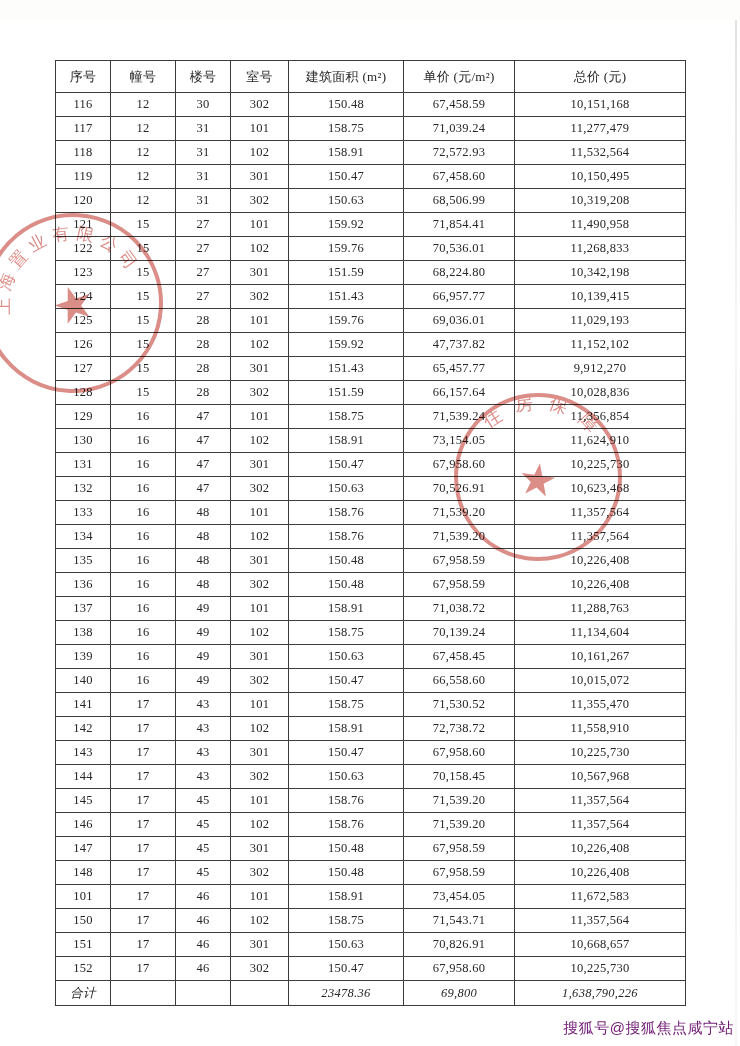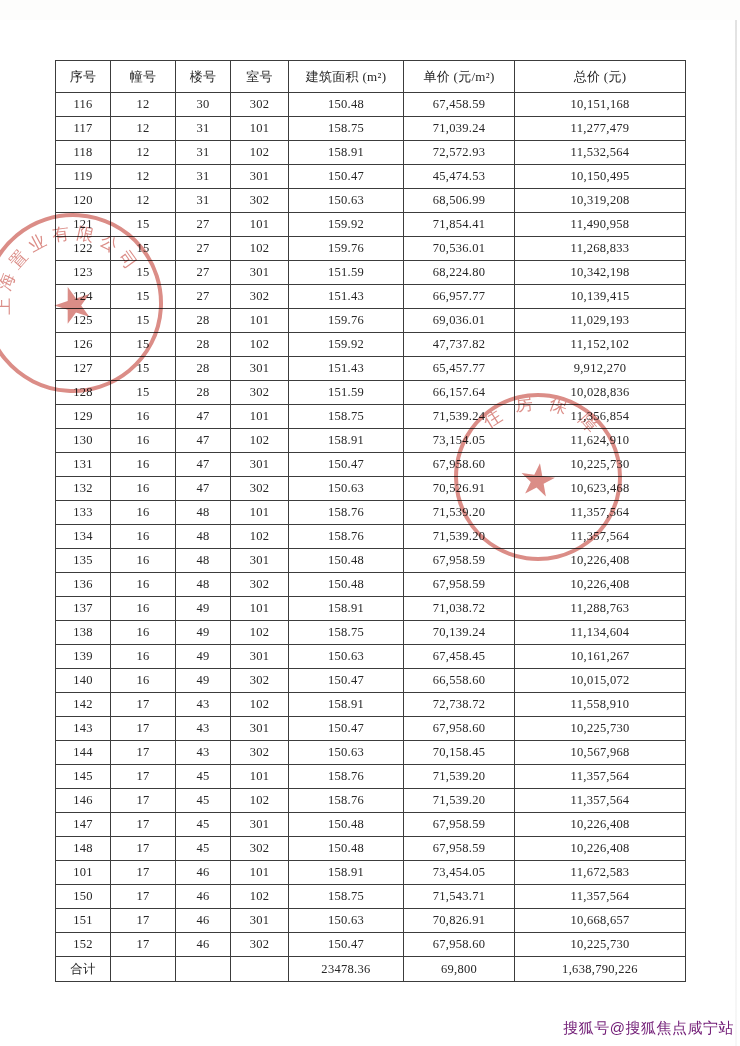--- a/index.html
+++ b/index.html
@@ -24,21 +24,21 @@
   .price-table th,.price-table td{
     border:1px solid #3c3c3c;
     text-align:center;vertical-align:middle;
     font-weight:normal;
     font-size:12.5px;
     padding:0;height:23px;line-height:23px;
     white-space:nowrap;overflow:hidden;
     letter-spacing:.3px;
   }
   .price-table thead th{height:31px;line-height:31px;font-size:13px;}
-  .price-table tr.total-row td{height:24px;line-height:24px;}
+  .price-table tr.total-row td{height:24px;line-height:24px;font-style:italic;}
   .stamp{
     position:absolute;pointer-events:none;
     mix-blend-mode:multiply;opacity:.62;
   }
   .stamp svg{display:block;}
   .watermark{
     position:absolute;right:6px;bottom:8px;
     font-family:"Liberation Sans","DejaVu Sans",sans-serif;
     font-size:15px;color:#701a75;letter-spacing:.5px;
   }
@@ -96,21 +96,21 @@
           <td>158.91</td>
           <td>72,572.93</td>
           <td>11,532,564</td>
         </tr>
         <tr>
           <td>119</td>
           <td>12</td>
           <td>31</td>
           <td>301</td>
           <td>150.47</td>
-          <td>45,474.53</td>
+          <td>67,458.60</td>
           <td>10,150,495</td>
         </tr>
         <tr>
           <td>120</td>
           <td>12</td>
           <td>31</td>
           <td>302</td>
           <td>150.63</td>
           <td>68,506.99</td>
           <td>10,319,208</td>
@@ -287,20 +287,29 @@
           <td>10,161,267</td>
         </tr>
         <tr>
           <td>140</td>
           <td>16</td>
           <td>49</td>
           <td>302</td>
           <td>150.47</td>
           <td>66,558.60</td>
           <td>10,015,072</td>
+        </tr>
+        <tr>
+          <td>141</td>
+          <td>17</td>
+          <td>43</td>
+          <td>101</td>
+          <td>158.75</td>
+          <td>71,530.52</td>
+          <td>11,355,470</td>
         </tr>
         <tr>
           <td>142</td>
           <td>17</td>
           <td>43</td>
           <td>102</td>
           <td>158.91</td>
           <td>72,738.72</td>
           <td>11,558,910</td>
         </tr>

